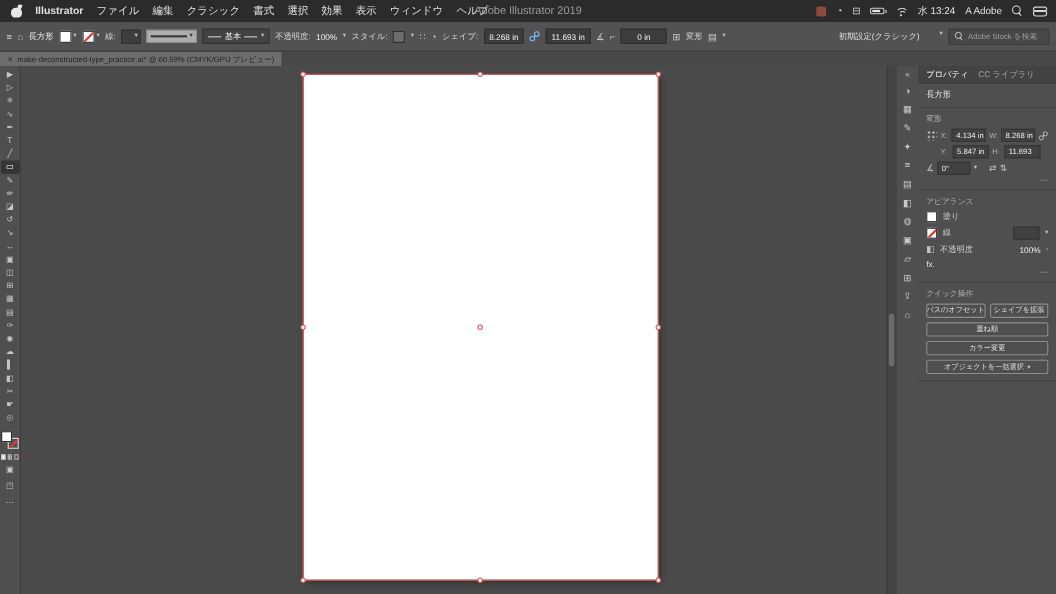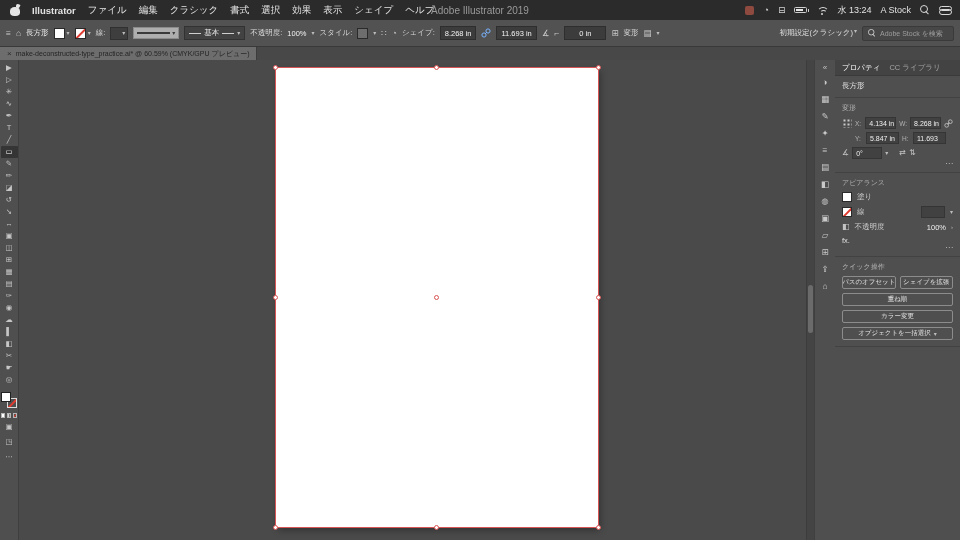--- a/index.html
+++ b/index.html
@@ -46,21 +46,21 @@
   .profile-box{width:46px;height:12px;background:#aeaeae;border:1px solid #8b8b8b;display:flex;align-items:center;padding:0 3px;gap:2px;}
   .profile-line{flex:1;height:1.5px;background:#3a3a3a;}
   .chev.dark{color:#3a3a3a;}
   .brush-field{height:14px;background:#424242;border:1px solid #323232;display:flex;align-items:center;gap:3px;padding:0 4px;color:#eee;}
   .bline{width:12px;height:1px;background:#cfcfcf;}
   .field{height:14px;background:#3c3c3c;border:1px solid #2e2e2e;color:#f2f2f2;display:inline-flex;align-items:center;padding:0 4px;white-space:nowrap;}
   .field.sm{padding:0 14px;}
   .mini-swatch{width:11px;height:11px;border:1px solid #2a2a2a;background:#6d6d6d;display:inline-block;}
   .chain{display:inline-flex;align-items:center;color:#7ab4ff;}
   .cb-spacer{flex:1;}
-  .workspace{display:flex;gap:1px;white-space:nowrap;color:#e0e0e0;}
+  .workspace{display:flex;gap:18px;white-space:nowrap;color:#e0e0e0;}
   .search-box{width:92px;height:15px;background:#474747;border:1px solid #3a3a3a;border-radius:2px;display:flex;align-items:center;gap:3px;padding:0 4px;}
   .search-box .mag{transform:scale(.8);}
   .search-box input{flex:1;min-width:0;background:transparent;border:none;outline:none;color:#cfcfcf;font-size:7px;font-family:inherit;}
   .search-box input::placeholder{color:#9d9d9d;}
 
   
   .tabbar{position:absolute;top:47px;left:0;right:0;height:13px;background:#484848;display:flex;align-items:stretch;z-index:9;}
   .tab{background:#6d6d6d;color:#242424;font-size:7px;display:flex;align-items:center;gap:4px;padding:0 7px;border-right:1px solid #3c3c3c;white-space:nowrap;}
   .tab-close{color:#2c2c2c;font-size:8px;line-height:1;}
 
@@ -132,34 +132,34 @@
   <span class="appname">Illustrator</span>
   <nav class="menus">
 
   <span class="mb-menu">ファイル</span>
       <span class="mb-menu">編集</span>
       <span class="mb-menu">クラシック</span>
       <span class="mb-menu">書式</span>
       <span class="mb-menu">選択</span>
       <span class="mb-menu">効果</span>
       <span class="mb-menu">表示</span>
-      <span class="mb-menu">シェイプ</span>
+      <span class="mb-menu">ウィンドウ</span>
       <span class="mb-menu">ヘルプ</span>
     </nav>
   <span class="win-title">Adobe Illustrator 2019</span>
   <div class="mb-right">
     <span class="rec"></span>
     <span class="mb-ic">◔</span>
     <span class="mb-ic">⊟</span>
     <span class="batt"></span>
     <span class="wifi">
         <i></i>
       </span>
     <span>水 13:24</span>
-    <span>A Stock</span>
+    <span>A Adobe</span>
     <span class="mag"></span>
     <span class="ccic"></span>
   </div>
 </div>
 
 <div class="controlbar">
   <span class="cb-ic">≡</span>
   <span class="cb-ic">⌂</span>
   <span class="cb-label strong">長方形</span>
   <span class="swatch-wrap">

